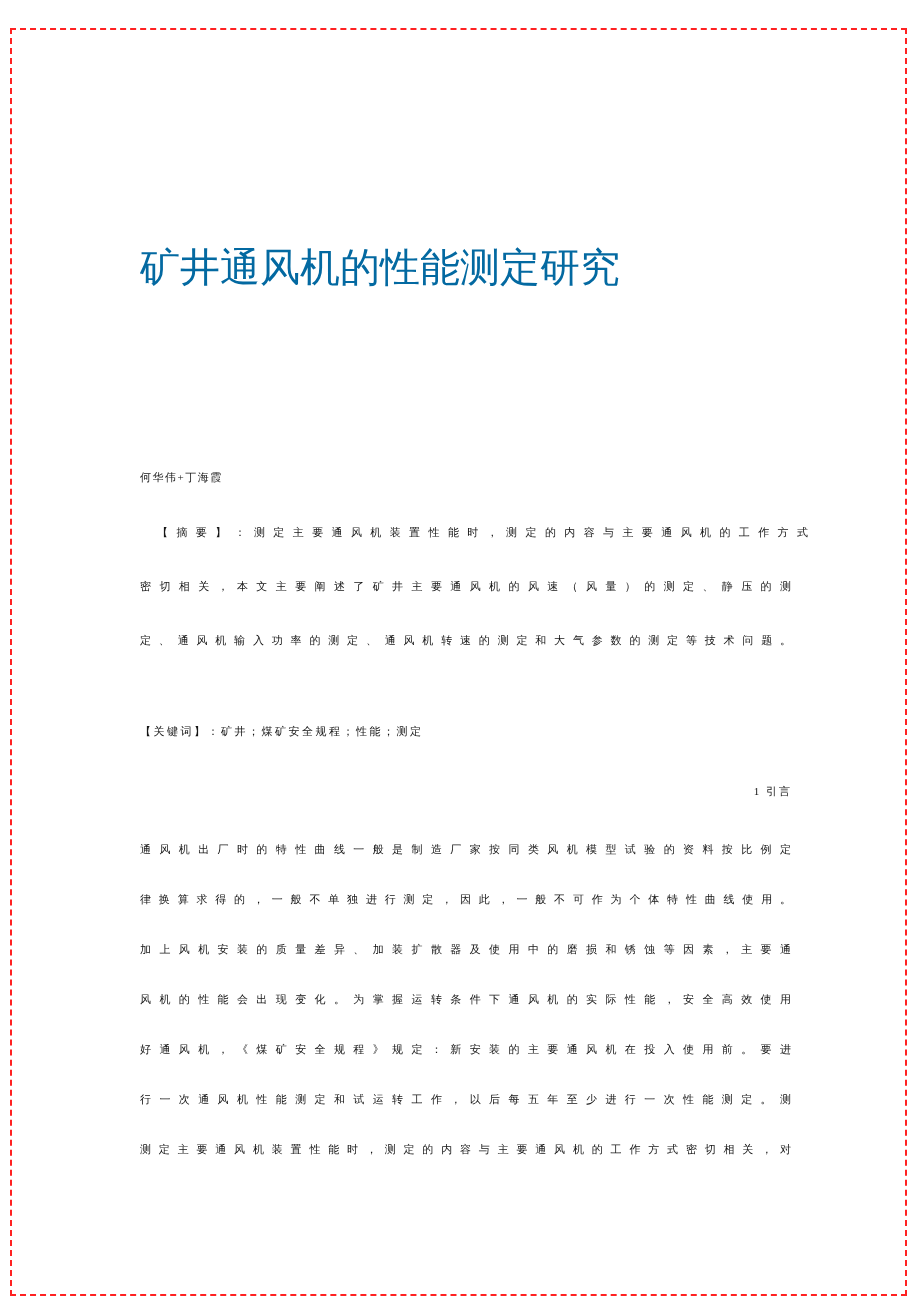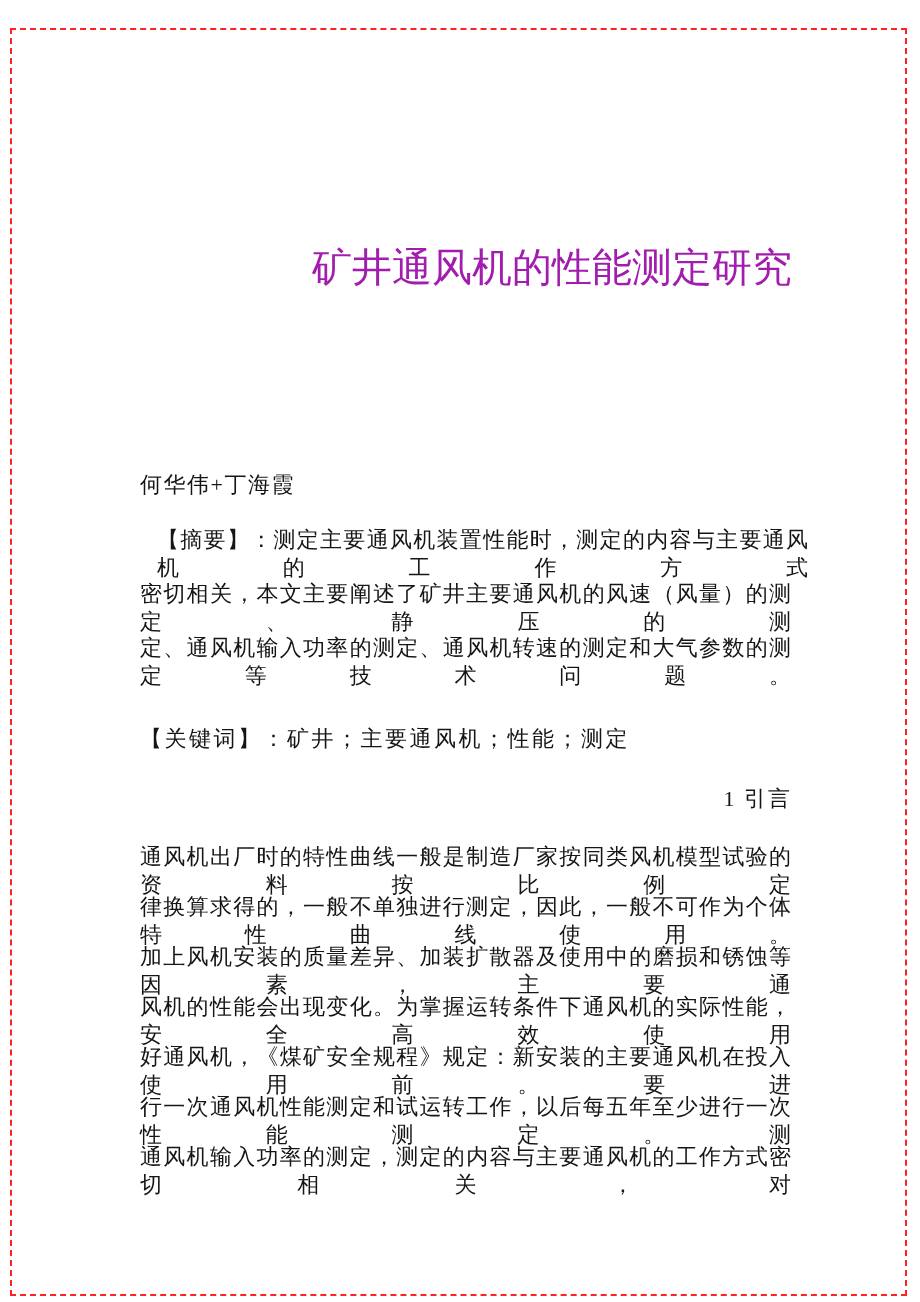--- a/index.html
+++ b/index.html
@@ -25,31 +25,31 @@
     box-sizing: border-box;
     pointer-events: none;
   }
   .doc-title {
     position: absolute;
     left: 140px;
     width: 652px;
     top: 218px;
     font-size: 40px;
     line-height: 1.15;
-    text-align: right;
+    text-align: left;
     letter-spacing: 0px;
     font-weight: 500;
-    color: #a21caf;
+    color: #0369a1;
     white-space: nowrap;
   }
   .line {
     position: absolute;
     left: 140px;
     width: 652px;
-    font-size: 22px;
+    font-size: 11px;
     line-height: 1.25;
     letter-spacing: 1.5px;
     white-space: nowrap;
   }
   .justified {
     text-align: justify;
     text-align-last: justify;
     white-space: normal;
     letter-spacing: 1px;
   }
@@ -73,23 +73,23 @@
 <div class="page-border"></div>
 
 <h1 class="doc-title">矿井通风机的性能测定研究</h1>
 
 <div class="line author-line">何华伟+丁海霞</div>
 
 <div class="line justified abstract-l0">【摘要】：测定主要通风机装置性能时，测定的内容与主要通风机的工作方式</div>
 <div class="line justified abstract-l1">密切相关，本文主要阐述了矿井主要通风机的风速（风量）的测定、静压的测</div>
 <div class="line justified abstract-l2">定、通风机输入功率的测定、通风机转速的测定和大气参数的测定等技术问题。</div>
 
-<div class="line keywords-line">【关键词】：矿井；主要通风机；性能；测定</div>
+<div class="line keywords-line">【关键词】：矿井；煤矿安全规程；性能；测定</div>
 
 <div class="line section-head">1 引言</div>
 
 <div class="line justified body-l0">通风机出厂时的特性曲线一般是制造厂家按同类风机模型试验的资料按比例定</div>
 <div class="line justified body-l1">律换算求得的，一般不单独进行测定，因此，一般不可作为个体特性曲线使用。</div>
 <div class="line justified body-l2">加上风机安装的质量差异、加装扩散器及使用中的磨损和锈蚀等因素，主要通</div>
 <div class="line justified body-l3">风机的性能会出现变化。为掌握运转条件下通风机的实际性能，安全高效使用</div>
 <div class="line justified body-l4">好通风机，《煤矿安全规程》规定：新安装的主要通风机在投入使用前。要进</div>
 <div class="line justified body-l5">行一次通风机性能测定和试运转工作，以后每五年至少进行一次性能测定。测</div>
-<div class="line justified body-l6">通风机输入功率的测定，测定的内容与主要通风机的工作方式密切相关，对</div>
+<div class="line justified body-l6">测定主要通风机装置性能时，测定的内容与主要通风机的工作方式密切相关，对</div>
 
 </body></html>

